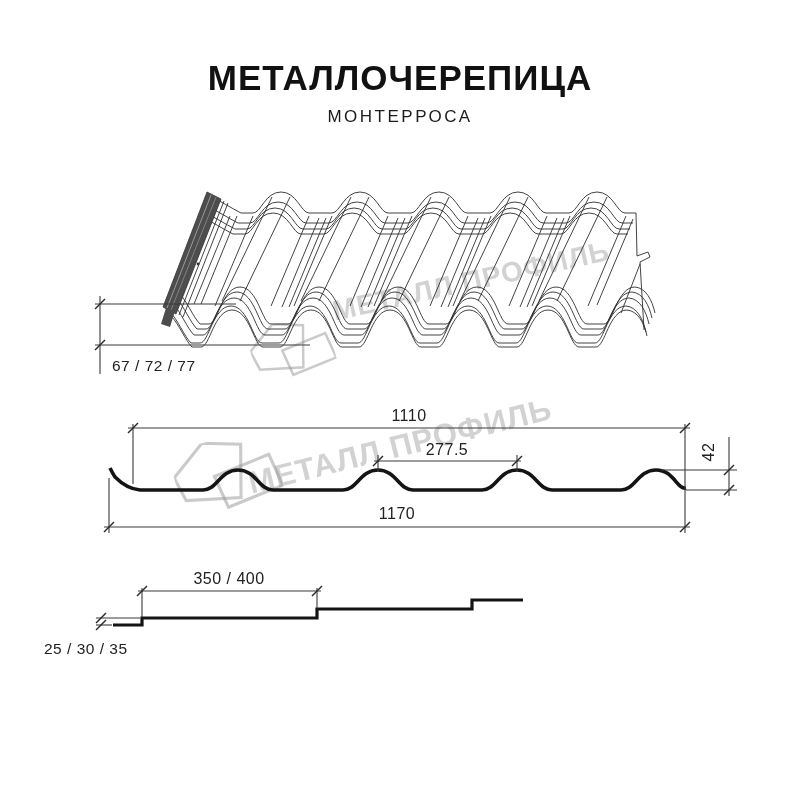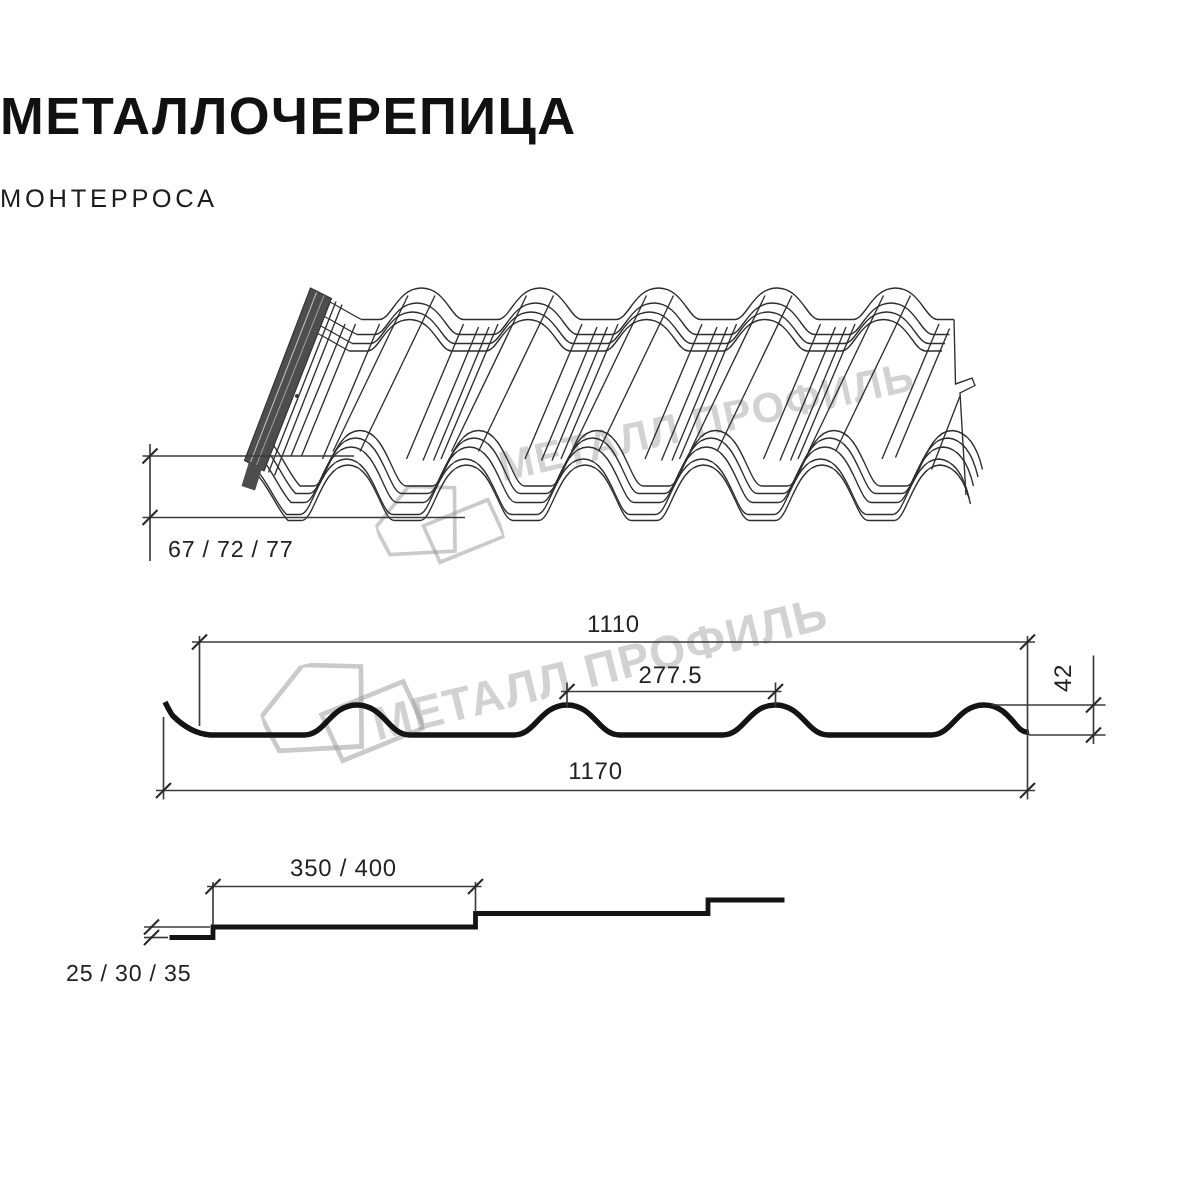--- a/index.html
+++ b/index.html
@@ -1,20 +1,20 @@
 <!DOCTYPE html>
 <html><head>
 <meta charset="utf-8">
 <style>
   html,body{margin:0;padding:0;background:#fff;}
   .canvas{position:relative;width:800px;height:800px;background:#ffffff;overflow:hidden;
           font-family:"Liberation Sans",sans-serif;}
-  .hdr{position:absolute;left:0;top:58px;width:800px;text-align:left;z-index:3;}
+  .hdr{position:absolute;left:0;top:58px;width:800px;text-align:center;z-index:3;}
   .title{font-size:35px;font-weight:700;letter-spacing:1px;color:#111;}
-  .subtitle{margin-top:25px;font-size:17px;font-weight:400;letter-spacing:2.5px;color:#1c1c1c;}
+  .subtitle{margin-top:9px;font-size:17px;font-weight:400;letter-spacing:2.5px;color:#1c1c1c;}
   .wm-text{position:absolute;white-space:nowrap;font-weight:700;
            color:rgba(148,148,148,.42);transform-origin:left center;z-index:1;}
   .wm1t{left:333px;top:296px;font-size:28px;letter-spacing:1px;transform:rotate(-12.5deg);}
   .wm2t{left:249px;top:466px;font-size:31px;letter-spacing:1px;transform:rotate(-14deg);}
   .wm-logo{position:absolute;z-index:1;}
   .wm1l{left:252px;top:320px;transform:rotate(-14deg);}
   .wm2l{left:176px;top:438px;transform:rotate(-14deg);}
   svg.sheet{position:absolute;left:0;top:0;z-index:2;}
   .dline{stroke:#3a3a3a;stroke-width:1.1;fill:none;}
   .tick{stroke:#2a2a2a;stroke-width:1.4;fill:none;}

